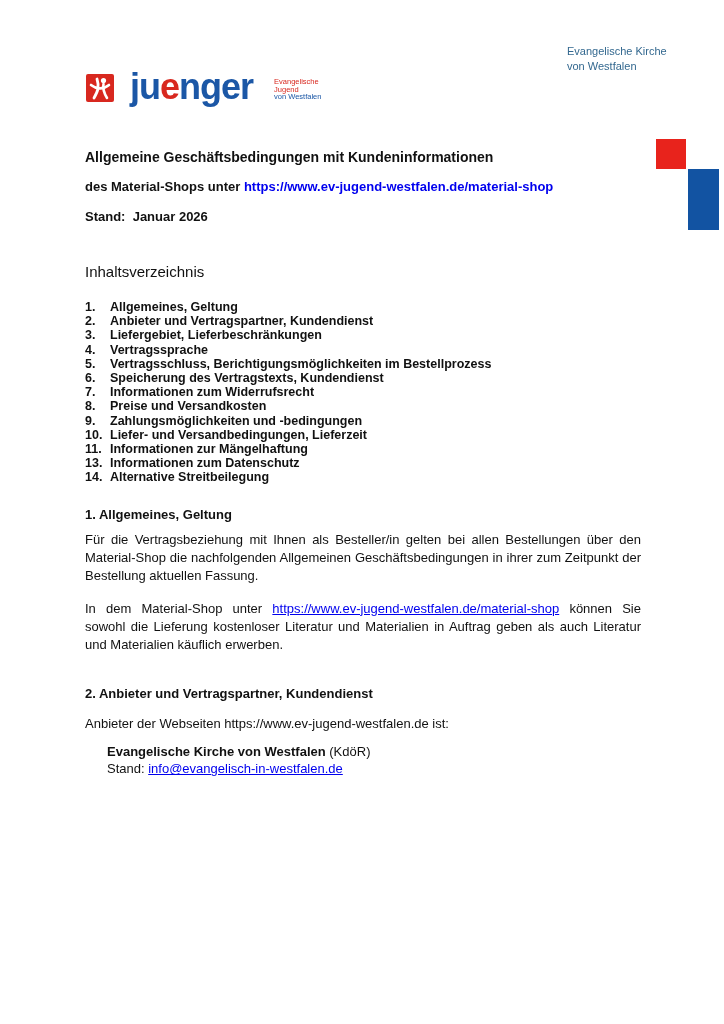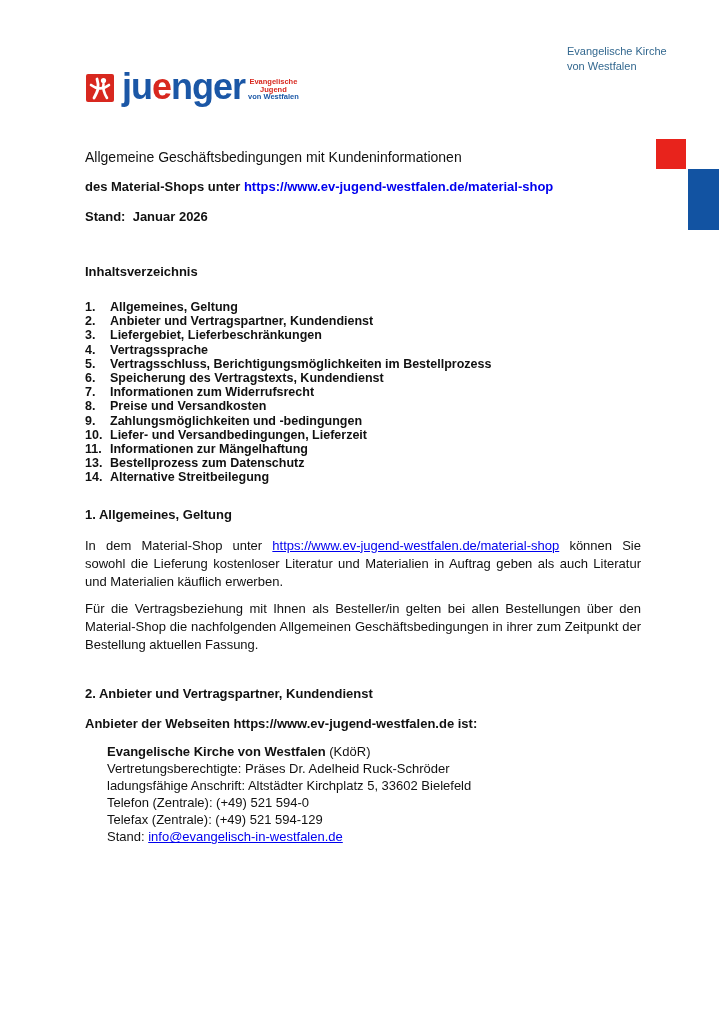--- a/index.html
+++ b/index.html
@@ -7,48 +7,48 @@
         font-family:"Liberation Sans","DejaVu Sans",sans-serif;color:#111;}
 
   
   .corner-text{position:absolute;left:567px;top:44px;font-size:11px;line-height:15px;
                color:var(--corner_blue,#33688f);}
 
   
   .logo{position:absolute;left:86px;top:70px;display:flex;align-items:flex-start;}
   .logo-mark{width:28px;height:28px;margin-top:4px;}
   .logo-word{font-size:36px;font-weight:700;letter-spacing:-1px;line-height:34px;
-             color:var(--logo_blue,#1b57a6);margin-left:8px;}
+             color:var(--logo_blue,#1b57a6);margin-left:16px;}
   .logo-word .accent{color:var(--logo_red,#d8281f);}
-  .logo-tagline{margin-left:3px;margin-top:8px;font-size:7.5px;font-weight:700;line-height:7.5px;text-align:center;}
+  .logo-tagline{margin-left:21px;margin-top:8px;font-size:7.5px;font-weight:400;line-height:7.5px;}
   .logo-tagline .t-red{color:var(--logo_red,#d8281f);}
   .logo-tagline .t-blue{color:var(--logo_blue,#1b57a6);}
 
   
   .mark-red{position:absolute;left:656px;top:139px;width:30px;height:30px;background:var(--mark_red,#e8231c);}
   .mark-blue{position:absolute;left:688px;top:169px;width:31px;height:61px;background:var(--mark_blue,#1253a2);}
 
   
   .content{position:absolute;left:85px;top:149px;width:556px;}
-  .title{margin:0;font-size:14px;line-height:16px;font-weight:400;}
+  .title{margin:0;font-size:14px;line-height:16px;font-weight:700;}
   .subtitle{margin:14px 0 0;font-size:13px;line-height:15px;font-weight:700;}
   .stand{margin:15px 0 16px;font-size:13px;line-height:15px;font-weight:700;}
   a.link{color:var(--link,#0000ee);text-decoration:none;}
   a.link.underline{text-decoration:underline;}
 
-  .toc-heading{margin:40px 0 16px;font-size:13px;line-height:15px;font-weight:700;}
+  .toc-heading{margin:40px 0 16px;font-size:15px;line-height:15px;font-weight:400;}
   .toc{margin:21px 0 0;padding:0;list-style:none;}
   .toc li{display:flex;font-size:12.5px;font-weight:700;line-height:14.2px;}
   .toc-num{flex:0 0 25px;}
 
   .sec-heading{margin:22px 0 0;font-size:13px;line-height:16px;font-weight:700;}
   .sec-heading.s2{margin-top:32px;}
   .body-par{margin:14px 0 0;font-size:13px;line-height:18.3px;text-align:justify;}
   .body-par.p2{margin-top:8px;}
-  .intro{margin:14px 0 0;font-size:13px;line-height:16px;font-weight:bold;}
+  .intro{margin:14px 0 0;font-size:13px;line-height:16px;}
 
   .address{margin:11px 0 0 22px;font-size:13px;line-height:17px;}
   .address p{margin:0;}
   .provider-name{font-weight:700;}
 </style>
 </head>
 <body>
 
 <div class="page">
 
@@ -128,43 +128,37 @@
         <li>
           <span class="toc-num">10.</span>
           <span>Liefer- und Versandbedingungen, Lieferzeit</span>
         </li>
         <li>
           <span class="toc-num">11.</span>
           <span>Informationen zur Mängelhaftung</span>
         </li>
         <li>
           <span class="toc-num">13.</span>
-          <span>Bestellprozess zum Datenschutz</span>
+          <span>Informationen zum Datenschutz</span>
         </li>
         <li>
           <span class="toc-num">14.</span>
           <span>Alternative Streitbeilegung</span>
         </li>
       </ul>
 
     <p class="sec-heading">1. Allgemeines, Geltung</p>
 
+    <p class="body-par p2">Für die Vertragsbeziehung mit Ihnen als Besteller/in gelten bei allen Bestellungen über den Material-Shop die nachfolgenden Allgemeinen Geschäftsbedingungen in ihrer zum Zeitpunkt der Bestellung aktuellen Fassung.</p>
+
     <p class="body-par"><span>In dem Material-Shop unter </span><a class="link underline" href="#">https://www.ev-jugend-westfalen.de/material-shop</a><span> können Sie sowohl die Lieferung kostenloser Literatur und Materialien in Auftrag geben als auch Literatur und Materialien käuflich erwerben.</span></p>
-
-    <p class="body-par p2">Für die Vertragsbeziehung mit Ihnen als Besteller/in gelten bei allen Bestellungen über den Material-Shop die nachfolgenden Allgemeinen Geschäftsbedingungen in ihrer zum Zeitpunkt der Bestellung aktuellen Fassung.</p>
 
     <p class="sec-heading s2">2. Anbieter und Vertragspartner, Kundendienst</p>
 
     <p class="intro">Anbieter der Webseiten https://www.ev-jugend-westfalen.de ist:</p>
 
     <div class="address">
       <p><span class="provider-name">Evangelische Kirche von Westfalen</span><span> (KdöR)</span></p>
-      <div>
-          <p>Vertretungsberechtigte: Präses Dr. Adelheid Ruck-Schröder</p>
-          <p>ladungsfähige Anschrift: Altstädter Kirchplatz 5, 33602 Bielefeld</p>
-          <p>Telefon (Zentrale): (+49) 521 594-0</p>
-          <p>Telefax (Zentrale): (+49) 521 594-129</p>
-        </div>
       <p><span>Stand: </span><a class="link underline" href="#">info@evangelisch-in-westfalen.de</a></p>
     </div>
 
   </div>
 </div>
 
 </body></html>

